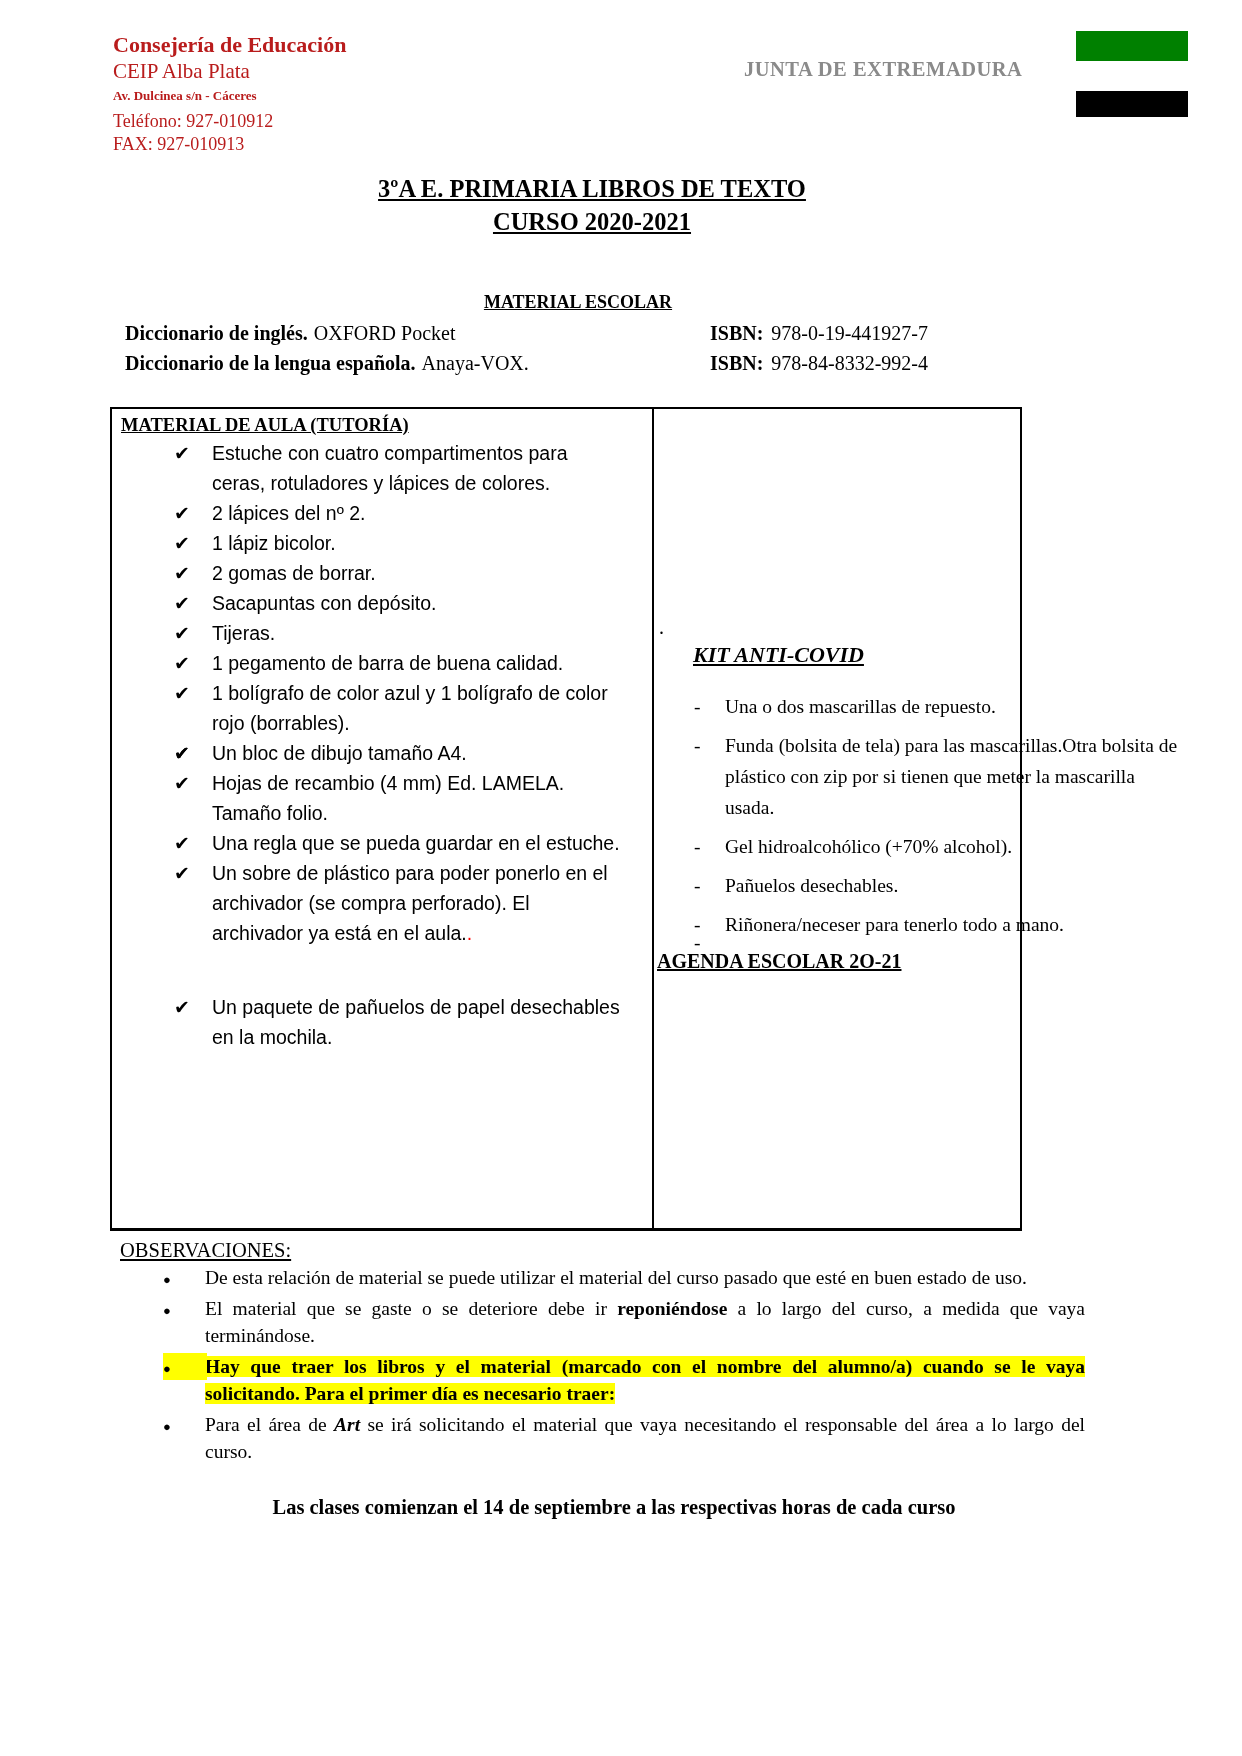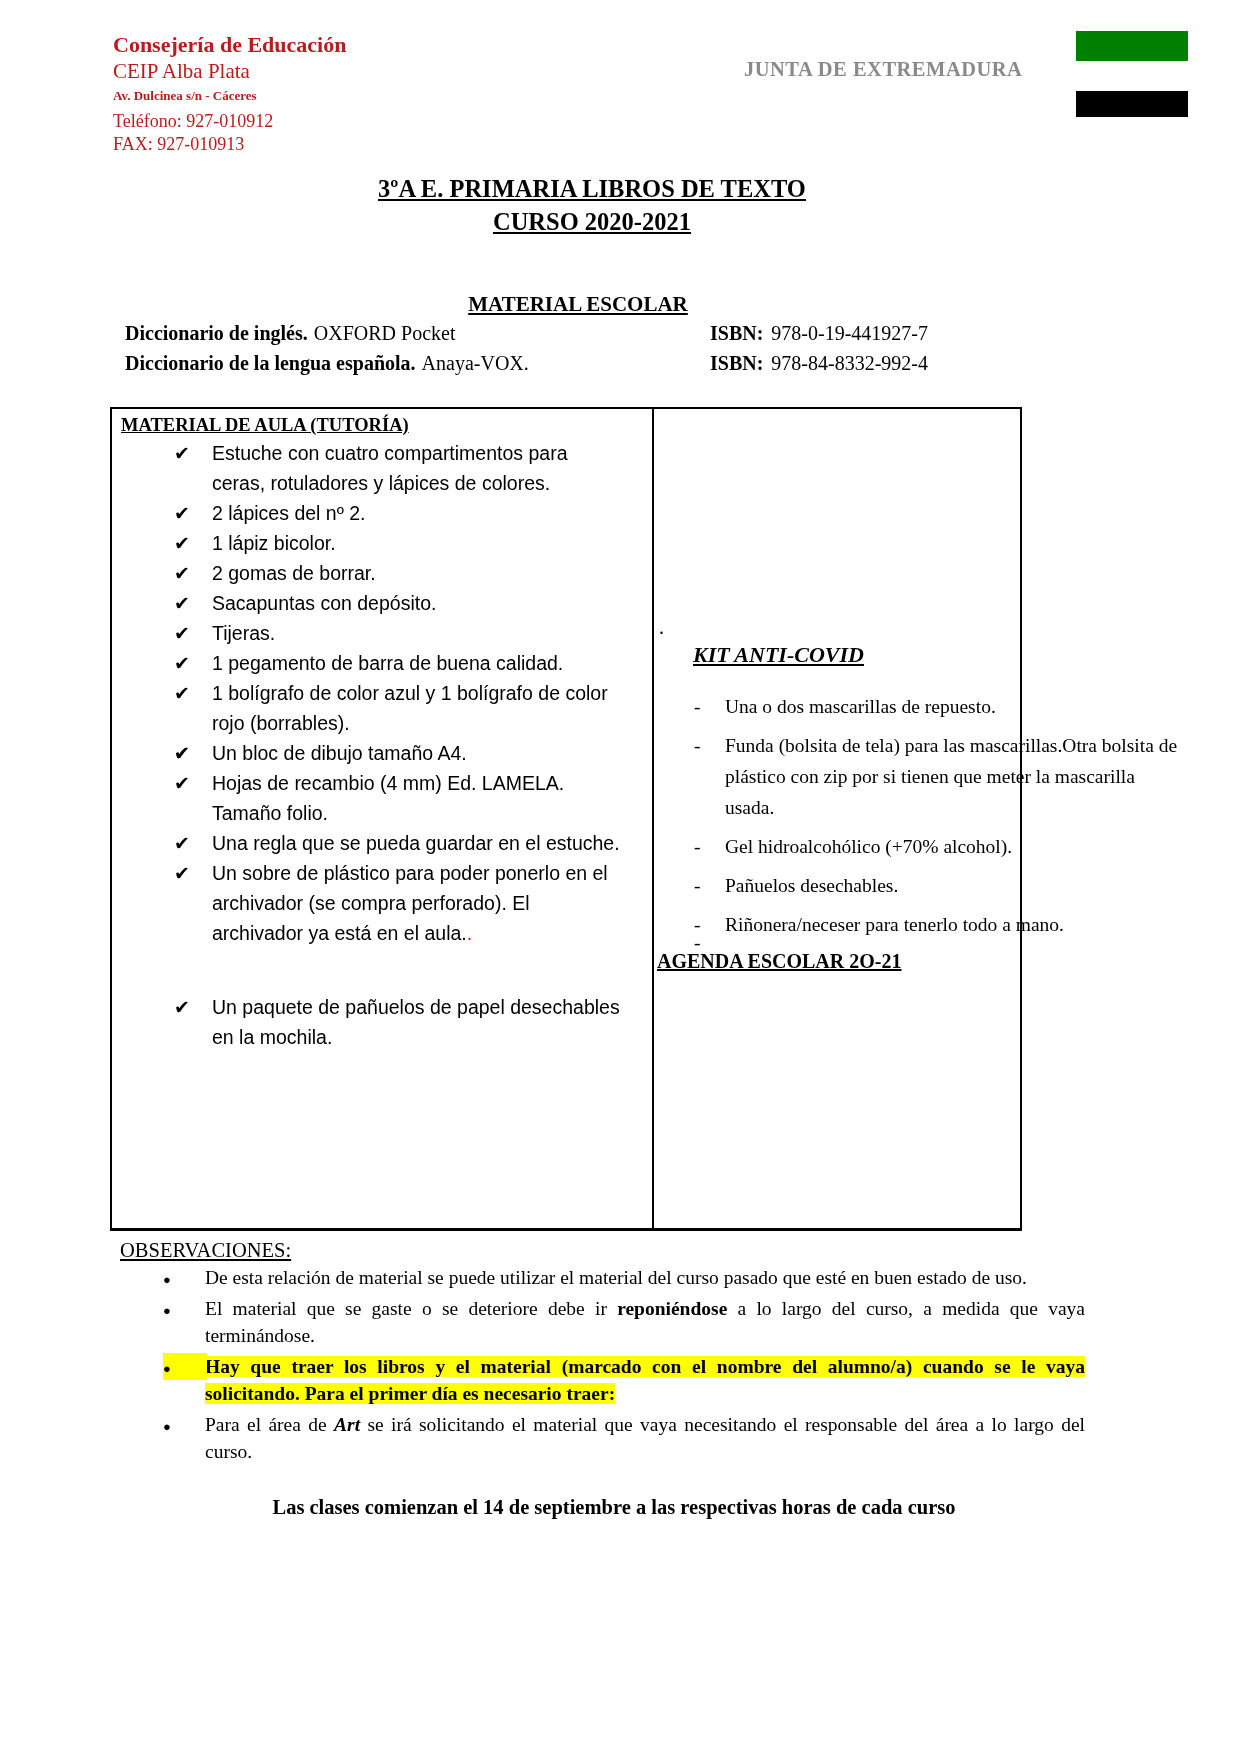--- a/index.html
+++ b/index.html
@@ -20,21 +20,21 @@
   .junta { position:absolute; left:712px; top:58px; font-size:20.5px; font-weight:bold; color:#8a8a8a; letter-spacing:.5px;margin-left:32px; }
   .flag { position:absolute; left:1076px; top:31px; width:112px; height:86px; }
   .flag .s1 { height:30px; background:#008000; }
   .flag .s2 { height:30px; background:#ffffff; }
   .flag .s3 { height:26px; background:#000000; }
 
   
   .title-wrap { position:absolute; left:0; top:172px; width:1156px; text-align:center; }
   .title-line { font-size:24.5px; font-weight:bold; line-height:33px;padding-left:28px; }
 
-  .mat-heading { position:absolute; left:0; top:292px; width:1156px; text-align:center; font-size:21px; font-weight:bold; }
+  .mat-heading { position:absolute; left:0; top:292px; width:1156px; text-align:center; font-size:18px; font-weight:bold; }
   .dict-row { position:absolute; left:0; width:1242px; height:30px; font-size:20px; }
   .dict-row.r1 { top:322px; } .dict-row.r2 { top:352px; }
   .dict-main { position:absolute; left:125px; white-space:nowrap; }
   .dict-isbn { position:absolute; left:710px; white-space:nowrap; }
   .dict-row b { font-weight:bold; }
   .dict-val { margin-left:6px; } .isbn-val { margin-left:8px; }
 
   
   .material-table { position:absolute; left:110px; top:407px; width:912px; height:824px;
     border:2px solid #000; border-bottom-width:3px; box-sizing:border-box; }

